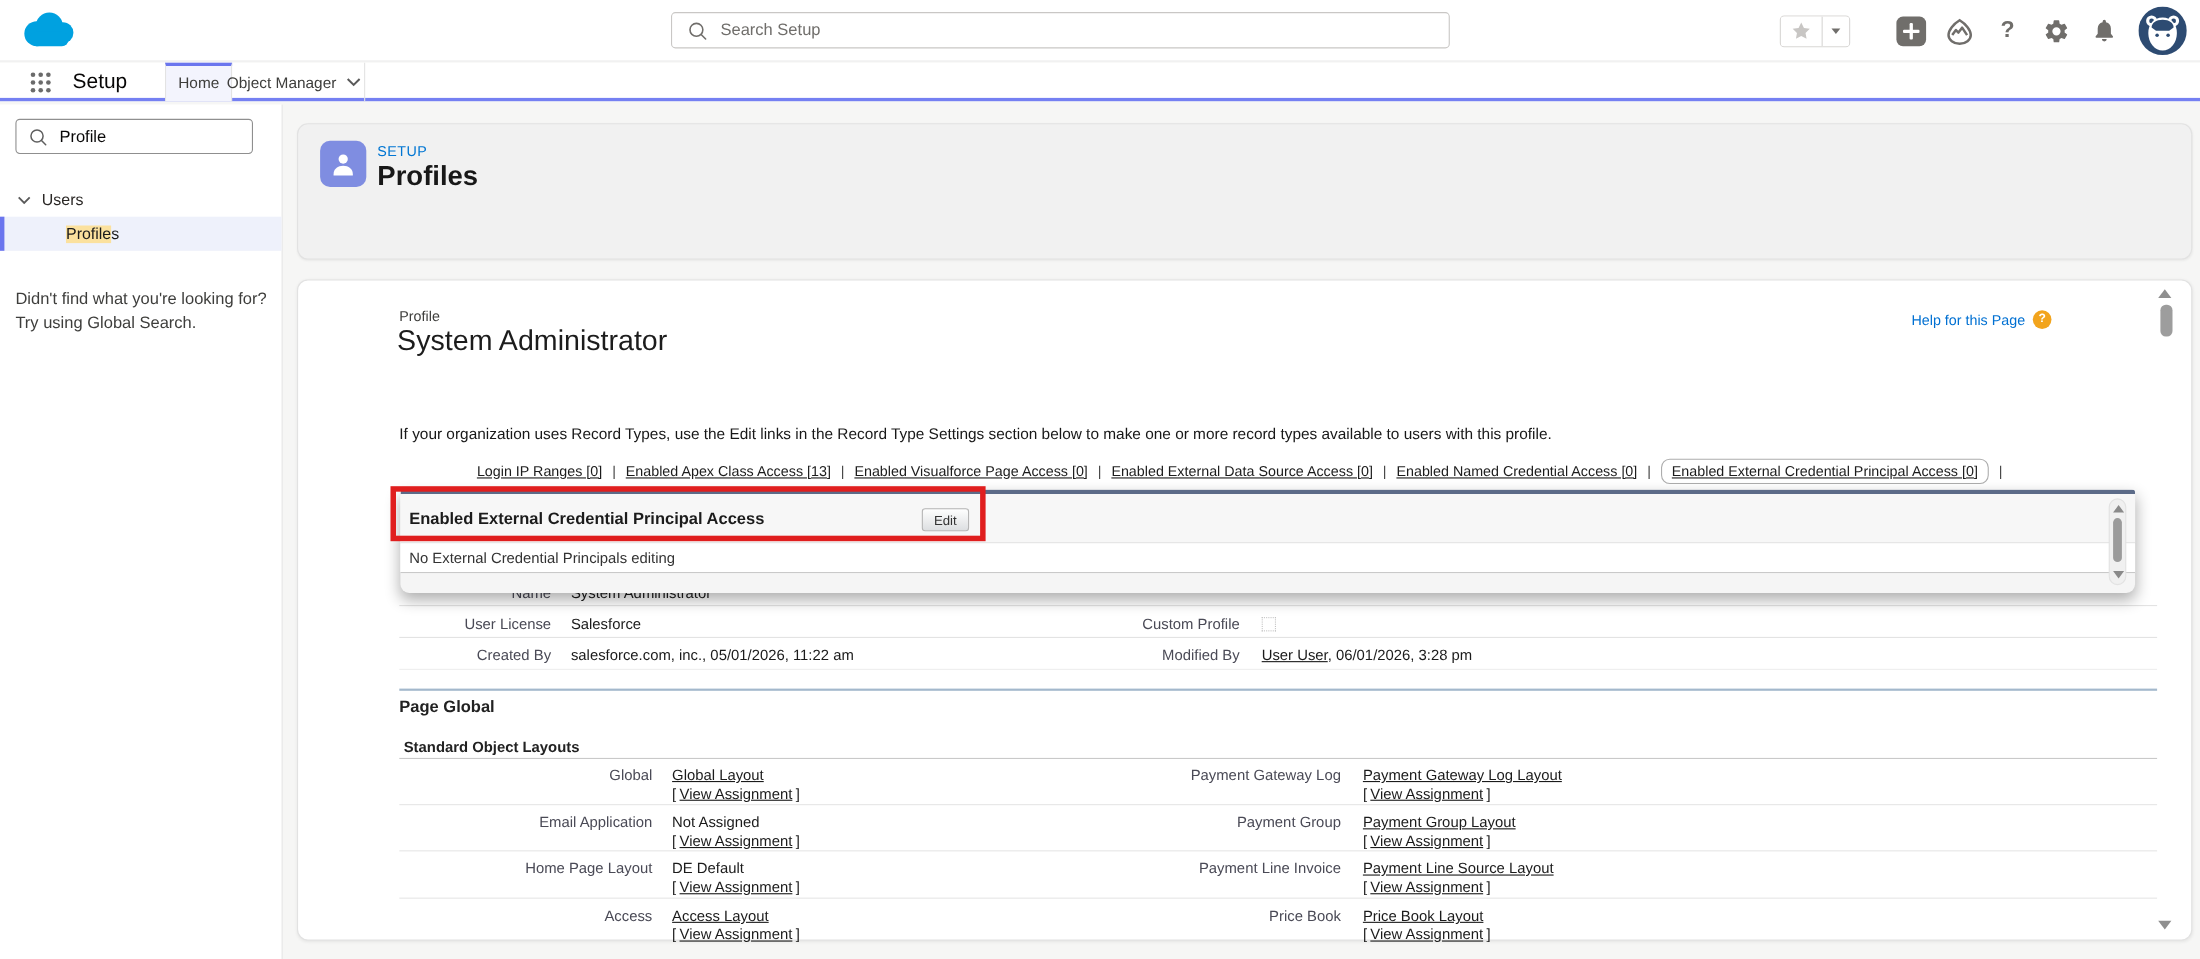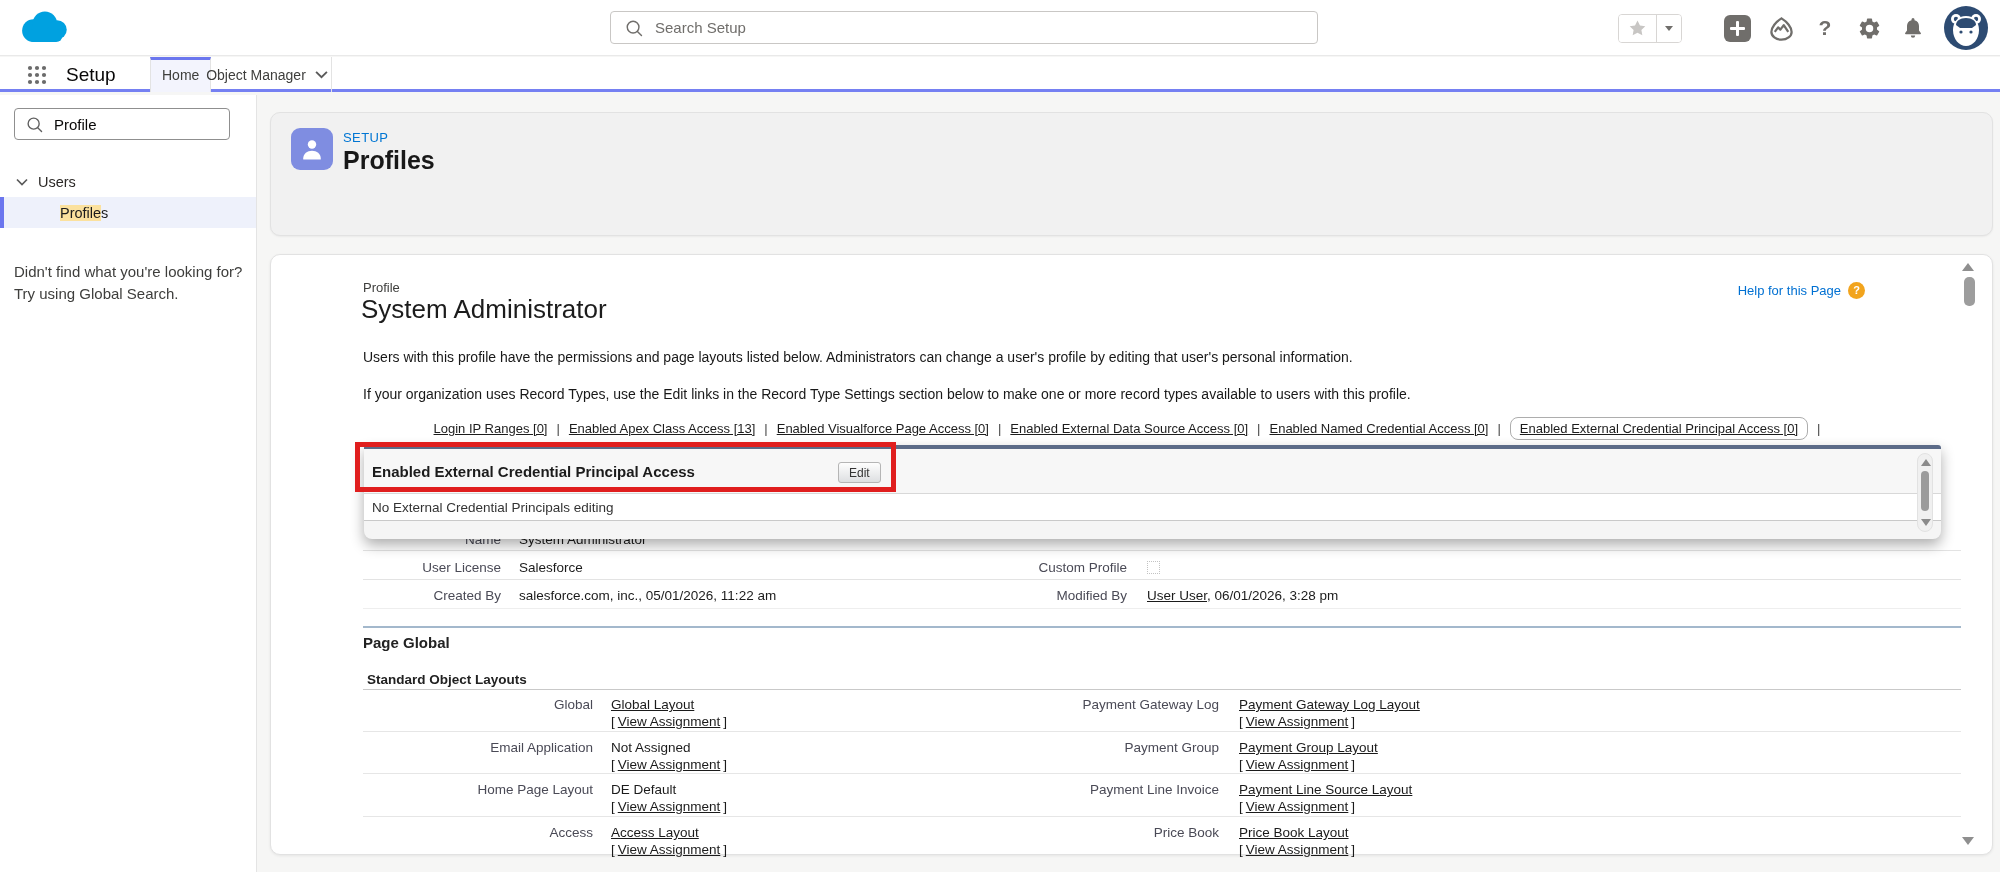--- a/index.html
+++ b/index.html
@@ -238,21 +238,20 @@
     <span class="help-badge">?</span>
   </div>
 
   <div class="vscroll-up"></div>
   <div class="vscroll-thumb"></div>
   <div class="vscroll-down"></div>
 
   <div class="entity-label">Profile</div>
   <div class="page-title">System Administrator</div>
 
-  <div class="desc" style="top:94px;">Users with this profile have the permissions and page layouts listed below. Administrators can change a user's profile by editing that user's personal information.</div>
   <div class="desc" style="top:131px;">If your organization uses Record Types, use the Edit links in the Record Type Settings section below to make one or more record types available to users with this profile.</div>
 
   <div class="hlinks">
     <a href="#">Login IP Ranges [0]</a><span class="hl-sep">|</span><a href="#">Enabled Apex Class Access [13]</a><span class="hl-sep">|</span><a href="#">Enabled Visualforce Page Access [0]</a><span class="hl-sep">|</span><a href="#">Enabled External Data Source Access [0]</a><span class="hl-sep">|</span><a href="#">Enabled Named Credential Access [0]</a><span class="hl-sep">|</span><span class="hl-box"><a href="#">Enabled External Credential Principal Access [0]</a></span><span class="hl-sep">|</span>
   </div>
 
   <div class="d-label" style="left:40px;width:190px;top:277px;">Name</div>
   <div class="d-value" style="left:248px;top:277px;">System Administrator</div>
   <div class="d-line" style="top:295px;"></div>
 

